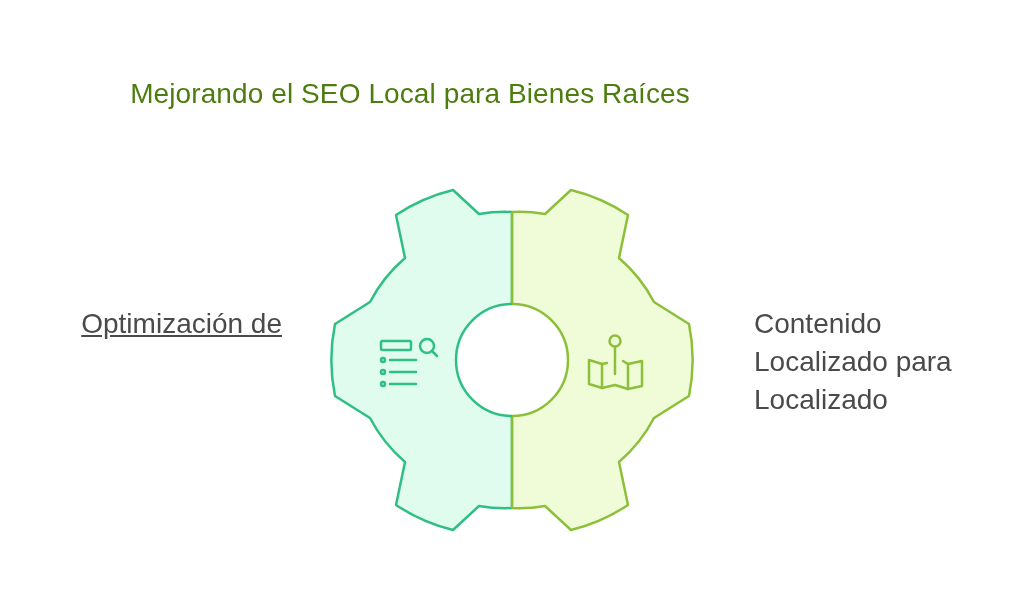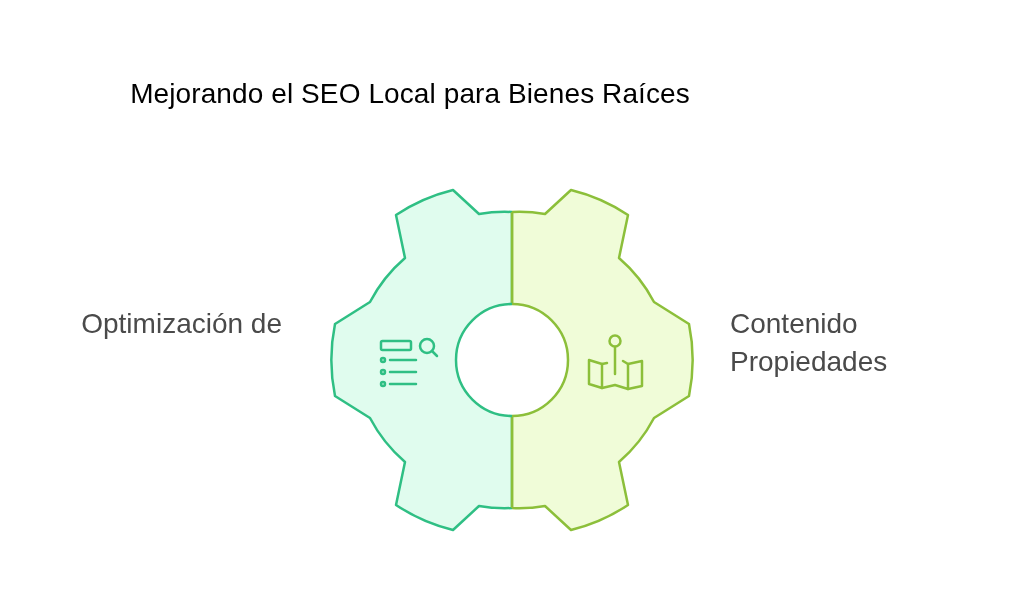--- a/index.html
+++ b/index.html
@@ -1,22 +1,22 @@
 <!DOCTYPE html>
 <html><head>
 <meta charset="utf-8">
 <style>
   html, body { margin: 0; padding: 0; background: #ffffff; }
   body { width: 1024px; height: 609px; position: relative; overflow: hidden;
          font-family: "Liberation Sans", "DejaVu Sans", sans-serif; color: #444444; }
   .title { position: absolute; left: 0; top: 78px; width: 820px; text-align: center;
-           font-size: 28px; color: #000000; letter-spacing: 0.1px; }
+           font-size: 28px; color: #4d7c0f; letter-spacing: 0.1px; }
   .label { position: absolute; font-size: 28px; line-height: 38px; color: #4a4a4a; }
-  .label-left { right: 742px; top: 305px; text-align: right; width: 260px; }
-  .label-right { left: 730px; top: 305px; text-align: left; width: 260px; }
+  .label-left { right: 742px; top: 305px; text-align: right; width: 260px; text-decoration: underline; }
+  .label-right { left: 754px; top: 305px; text-align: left; width: 260px; }
   svg.gear { position: absolute; left: 0; top: 0; }
 </style>
 </head>
 <body>
 
 <div class="title">Mejorando el SEO Local para Bienes Raíces</div>
 
 <svg class="gear" width="1024" height="609" viewBox="0 0 1024 609">
   <defs>
     <clipPath id="leftHalf">
@@ -89,14 +89,15 @@
     <path d="M623,361 L628,364 L642,361 L642,386 L628,389"></path>
   </g>
 </svg>
 
 <div class="label label-left">
   <div>Optimización de</div>
 </div>
 
 <div class="label label-right">
   <div>Contenido</div>
-  <div>Propiedades</div>
+  <div>Localizado para</div>
+  <div>Localizado</div>
 </div>
 
 </body></html>

